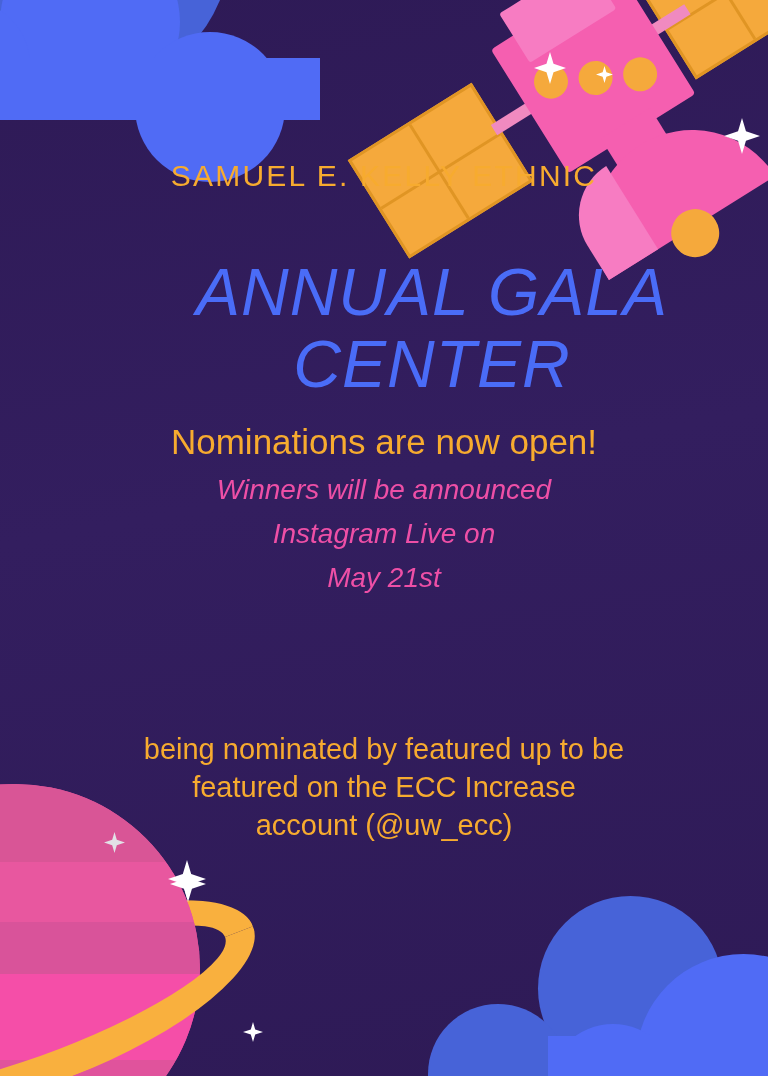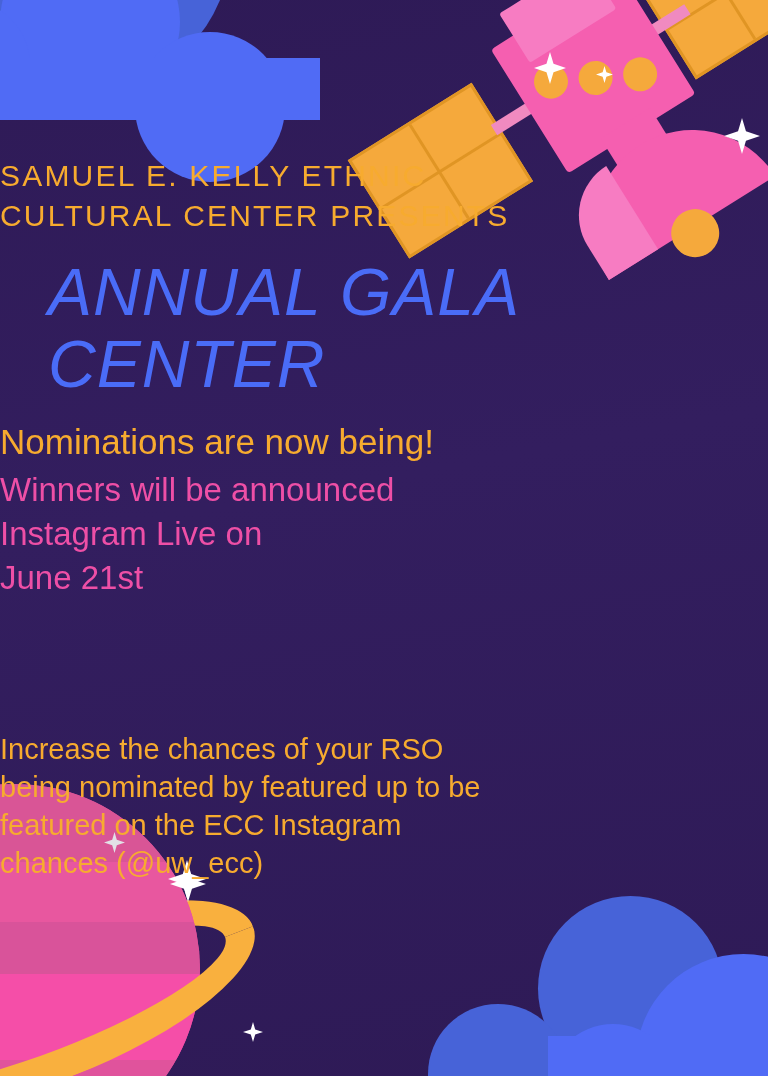--- a/index.html
+++ b/index.html
@@ -247,21 +247,21 @@
   }
   .star.dim { background: #e2e0e6; }
 
   
   .content {
     position: absolute;
     left: 0;
     top: 0;
     width: 768px;
     height: 856px;
-    text-align: left;
+    text-align: center;
   }
 
   .presenter {
     position: absolute;
     left: 0;
     top: 156px;
     width: 768px;
     color: #f7ab2f;
     font-size: 30px;
     letter-spacing: 2.2px;
@@ -292,21 +292,22 @@
     font-size: 35px;
     line-height: 44px;
   }
 
   .announce {
     position: absolute;
     left: 0;
     top: 468px;
     width: 768px;
     color: #ee4fa6;
-    font-size: 33px;
+    font-size: 28px;
+    font-style: italic;
     line-height: 44px;
   }
 
   .body-copy {
     position: absolute;
     left: 0;
     top: 730px;
     width: 768px;
     color: #f7ab2f;
     font-size: 29px;
@@ -371,37 +372,35 @@
   <div class="deco star" style="left:724px; top:118px; width:36px; height:36px;"></div>
   <div class="deco star dim" style="left:104px; top:832px; width:21px; height:21px;"></div>
   <div class="deco star" style="left:168px; top:860px; width:38px; height:38px;"></div>
   <div class="deco star" style="left:170px; top:866px; width:36px; height:36px;"></div>
   <div class="deco star" style="left:243px; top:1022px; width:20px; height:20px;"></div>
 
   <div class="content">
 
     <div class="presenter">
       <div>SAMUEL E. KELLY ETHNIC</div>
-      <div>CULTURAL CENTER PRESENTS</div>
     </div>
 
     <div class="gala-title">
       <div>ANNUAL GALA</div>
       <div>CENTER</div>
     </div>
 
-    <div class="nominations">Nominations are now being!</div>
+    <div class="nominations">Nominations are now open!</div>
 
     <div class="announce">
       <div>Winners will be announced</div>
       <div>Instagram Live on</div>
-      <div>June 21st</div>
+      <div>May 21st</div>
     </div>
 
     <div class="body-copy">
-      <div>Increase the chances of your RSO</div>
       <div>being nominated by featured up to be</div>
-      <div>featured on the ECC Instagram</div>
-      <div>chances (@uw_ecc)</div>
+      <div>featured on the ECC Increase</div>
+      <div>account (@uw_ecc)</div>
     </div>
 
   </div>
 </div>
 
 </body></html>

